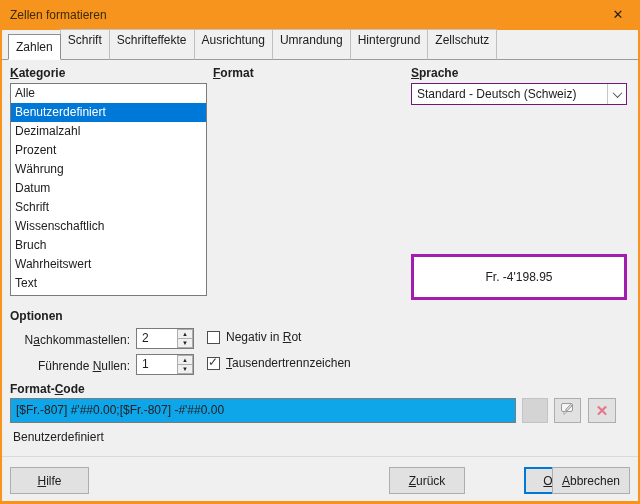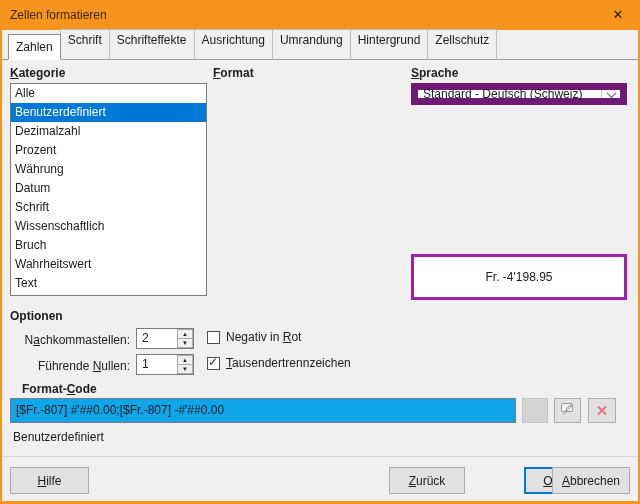--- a/index.html
+++ b/index.html
@@ -26,21 +26,21 @@
     padding-top:5px; padding-bottom:5px; position:relative; z-index:2; }
   .tabs-line { position:absolute; left:2px; top:59px; right:2px; height:0; border-top:1px solid #9b9b9b; z-index:0; }
 
   .group-label { position:absolute; font-weight:bold; color:#202020; }
 
   .listbox { position:absolute; background:#fff; border:1px solid #7b7b7b; overflow:hidden; }
   .list-item { height:19px; line-height:19px; padding-left:4px; white-space:nowrap; }
   .list-item.selected { background:#0078d7; color:#fff; }
 
   .combo { position:absolute; left:411px; top:83px; width:216px; height:22px;
-    background:#fff; border:7px solid #701a75; display:flex; align-items:center; }
+    background:#fff; border:1px solid #701a75; display:flex; align-items:center; }
   .combo-value { flex:1; padding-left:5px; white-space:nowrap; overflow:hidden; }
   .combo-arrow-box { width:19px; height:100%; border-left:1px solid #c6c6c6; background:#fdfdfd;
     display:flex; align-items:center; justify-content:center; }
   .chevron { width:7px; height:7px; border-right:1px solid #555; border-bottom:1px solid #555;
     transform:rotate(45deg) translate(-1px,-1px); }
 
   .preview-box { position:absolute; left:411px; top:254px; width:216px; height:46px;
     background:#fff; border:3px solid #a21caf; display:flex; align-items:center; justify-content:center; }
 
   .opt-label { position:absolute; left:8px; width:122px; text-align:right; line-height:20px; }
@@ -152,21 +152,21 @@
       <span class="spin-btn">▼</span>
     </span>
   </div>
   <div class="check-row" style="left:207px; top:356px;">
     <span class="check-box">
         <span class="mark">✓</span>
       </span>
     <span><u>T</u>ausendertrennzeichen</span>
   </div>
 
-  <div class="group-label" style="left:22px; top:382px;">Format-<u>C</u>ode</div>
+  <div class="group-label" style="left:10px; top:382px;">Format-<u>C</u>ode</div>
   <div class="text-input" style="left:10px; top:398px; width:506px; height:25px;">[$Fr.-807] #'##0.00;[$Fr.-807] -#'##0.00</div>
 
   <div class="small-btn blank" style="left:522px; width:26px;"></div>
   <div class="small-btn" style="left:554px; width:27px;">
     <span>
       <svg width="15" height="14" viewBox="0 0 15 14">
         <rect x="1.5" y="1.5" width="11" height="8" rx="1.5" fill="#f5f5f5" stroke="#9a9a9a"></rect>
         <path d="M4 9.5 L4 12.5 L7 9.5 Z" fill="#f5f5f5" stroke="#9a9a9a" stroke-width="0.8"></path>
         <path d="M6 7 L10.5 2.5 L12 4 L7.5 8.5 L5.7 8.8 Z" fill="#cfd6cf" stroke="#7d8d7d" stroke-width="0.7"></path>
       </svg>

